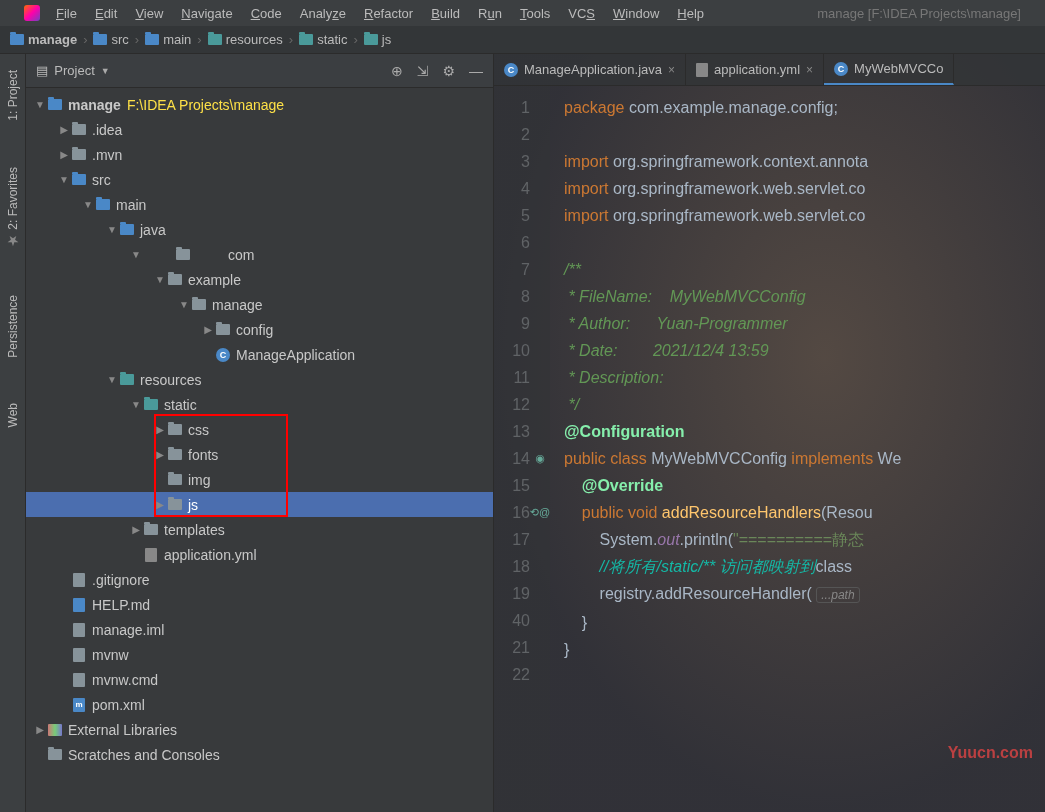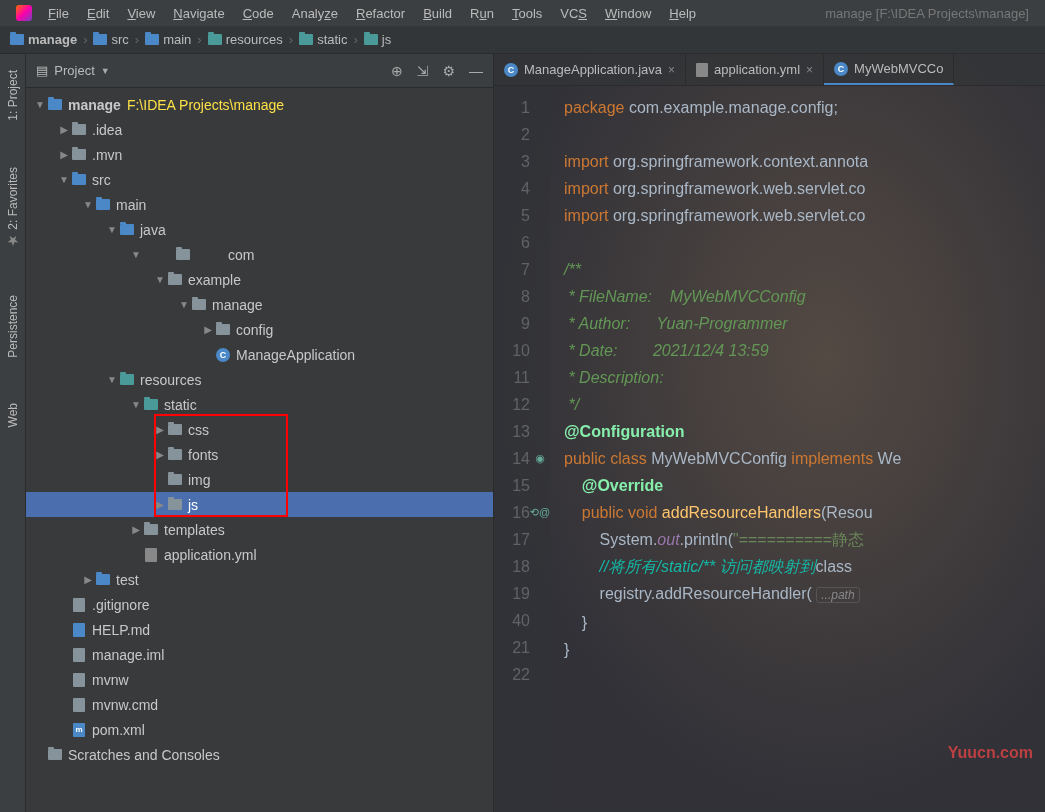--- a/index.html
+++ b/index.html
@@ -1,17 +1,17 @@
 <!DOCTYPE html>
 <html><head>
 <meta charset="utf-8">
 <style>
 * { margin: 0; padding: 0; box-sizing: border-box; font-family: "Segoe UI", "Microsoft YaHei", sans-serif; }
 body { background: #3c3f41; color: #bbbbbb; font-size: 13px; overflow: hidden; width: 1045px; height: 812px; }
-.menubar { height: 26px; display: flex; align-items: center; padding: 0 16px; background: rgba(60,63,65,0.9); gap: 2px; justify-content: center; }
+.menubar { height: 26px; display: flex; align-items: center; padding: 0 24px; background: rgba(60,63,65,0.9); gap: 2px; justify-content: center; }
 .menubar .mitem { padding: 2px 8px; color: #bbbbbb; cursor: pointer; }
 .menubar .mitem u { text-decoration: underline; }
 .menubar .title { margin-left: auto; color: #777; font-size: 13px; }
 .logo { width: 16px; height: 16px; background: linear-gradient(135deg,#ff6b00,#ff00aa,#6f42c1); border-radius: 3px; margin-right: 6px; }
 .breadcrumb { height: 28px; display: flex; align-items: center; padding: 0 10px; background: rgba(50,53,55,0.9); border-bottom: 1px solid #2b2b2b; gap: 4px; }
 .breadcrumb .bc { display: flex; align-items: center; gap: 4px; color: #bbbbbb; }
 .breadcrumb .sep { color: #666; margin: 0 2px; }
 .folder-icon { display: inline-block; width: 14px; height: 11px; background: #87939a; border-radius: 1px; position: relative; }
 .folder-icon.blue { background: #4a88c7; }
 .folder-icon.teal { background: #4a9a9a; }
@@ -270,27 +270,20 @@
           </span>
           <span class="label">templates</span>
         </div>
         <div class="tree-row" style="padding-left: 104px;">
           <span class="arrow"></span>
           <span class="icon">
             <span class="file-icon yml"></span>
           </span>
           <span class="label">application.yml</span>
         </div>
-        <div class="tree-row" style="padding-left: 56px;">
-          <span class="arrow closed"></span>
-          <span class="icon">
-            <span class="folder-icon blue"></span>
-          </span>
-          <span class="label">test</span>
-        </div>
         <div class="tree-row" style="padding-left: 32px;">
           <span class="arrow"></span>
           <span class="icon">
             <span class="file-icon"></span>
           </span>
           <span class="label">.gitignore</span>
         </div>
         <div class="tree-row" style="padding-left: 32px;">
           <span class="arrow"></span>
           <span class="icon">
@@ -318,20 +311,27 @@
             <span class="file-icon"></span>
           </span>
           <span class="label">mvnw.cmd</span>
         </div>
         <div class="tree-row" style="padding-left: 32px;">
           <span class="arrow"></span>
           <span class="icon">
             <span class="file-icon pom">m</span>
           </span>
           <span class="label">pom.xml</span>
+        </div>
+        <div class="tree-row" style="padding-left: 8px;">
+          <span class="arrow closed"></span>
+          <span class="icon">
+            <span class="lib-icon"></span>
+          </span>
+          <span class="label">External Libraries</span>
         </div>
         <div class="tree-row" style="padding-left: 8px;">
           <span class="arrow"></span>
           <span class="icon">
             <span class="folder-icon"></span>
           </span>
           <span class="label">Scratches and Consoles</span>
         </div>
       </div>
   </div>

